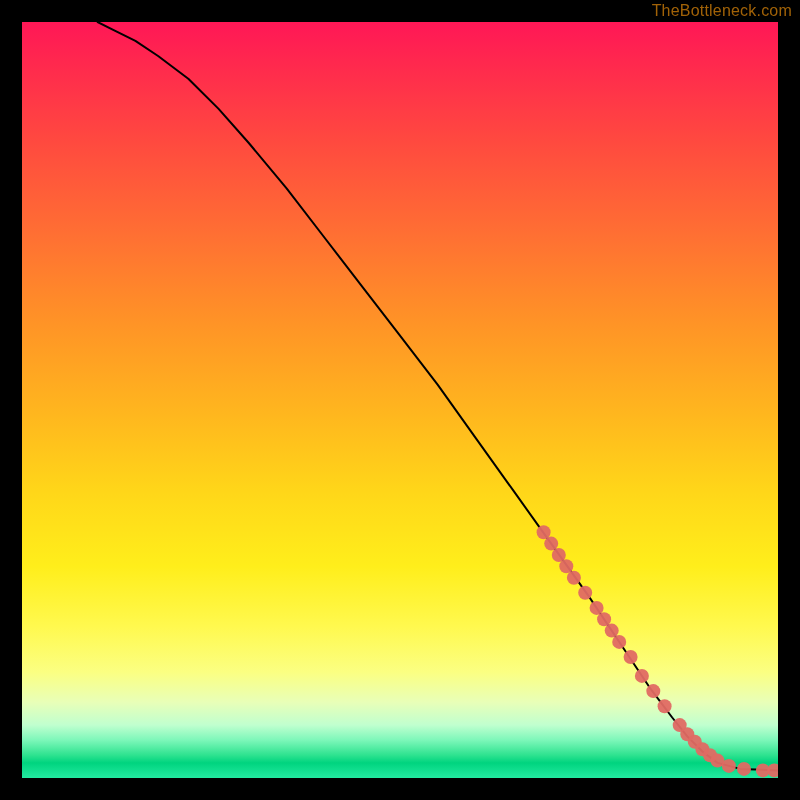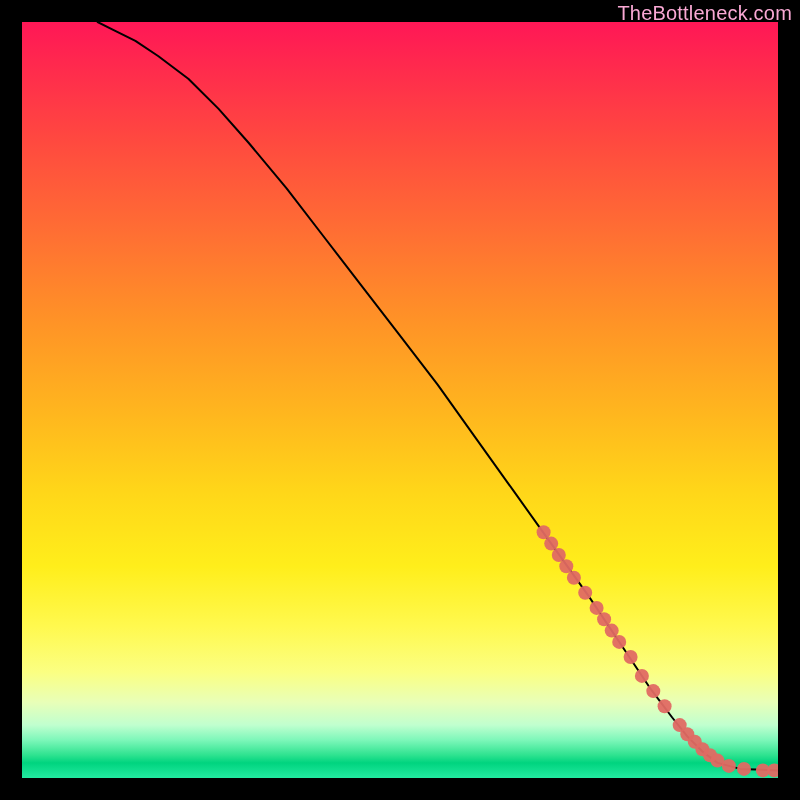--- a/index.html
+++ b/index.html
@@ -54,22 +54,22 @@
     position: absolute;
     left: 0;
     top: 0;
     width: 100%;
     height: 100%;
   }
   .watermark {
     position: absolute;
     top: 2px;
     right: 8px;
-    color: #f9a8d4;
-    font-size: 20px;
+    color: #a16207;
+    font-size: 16px;
     letter-spacing: 0.2px;
     font-weight: 400;
     user-select: none;
   }
 </style>
 </head>
 <body>
 
 <div class="stage">
 

